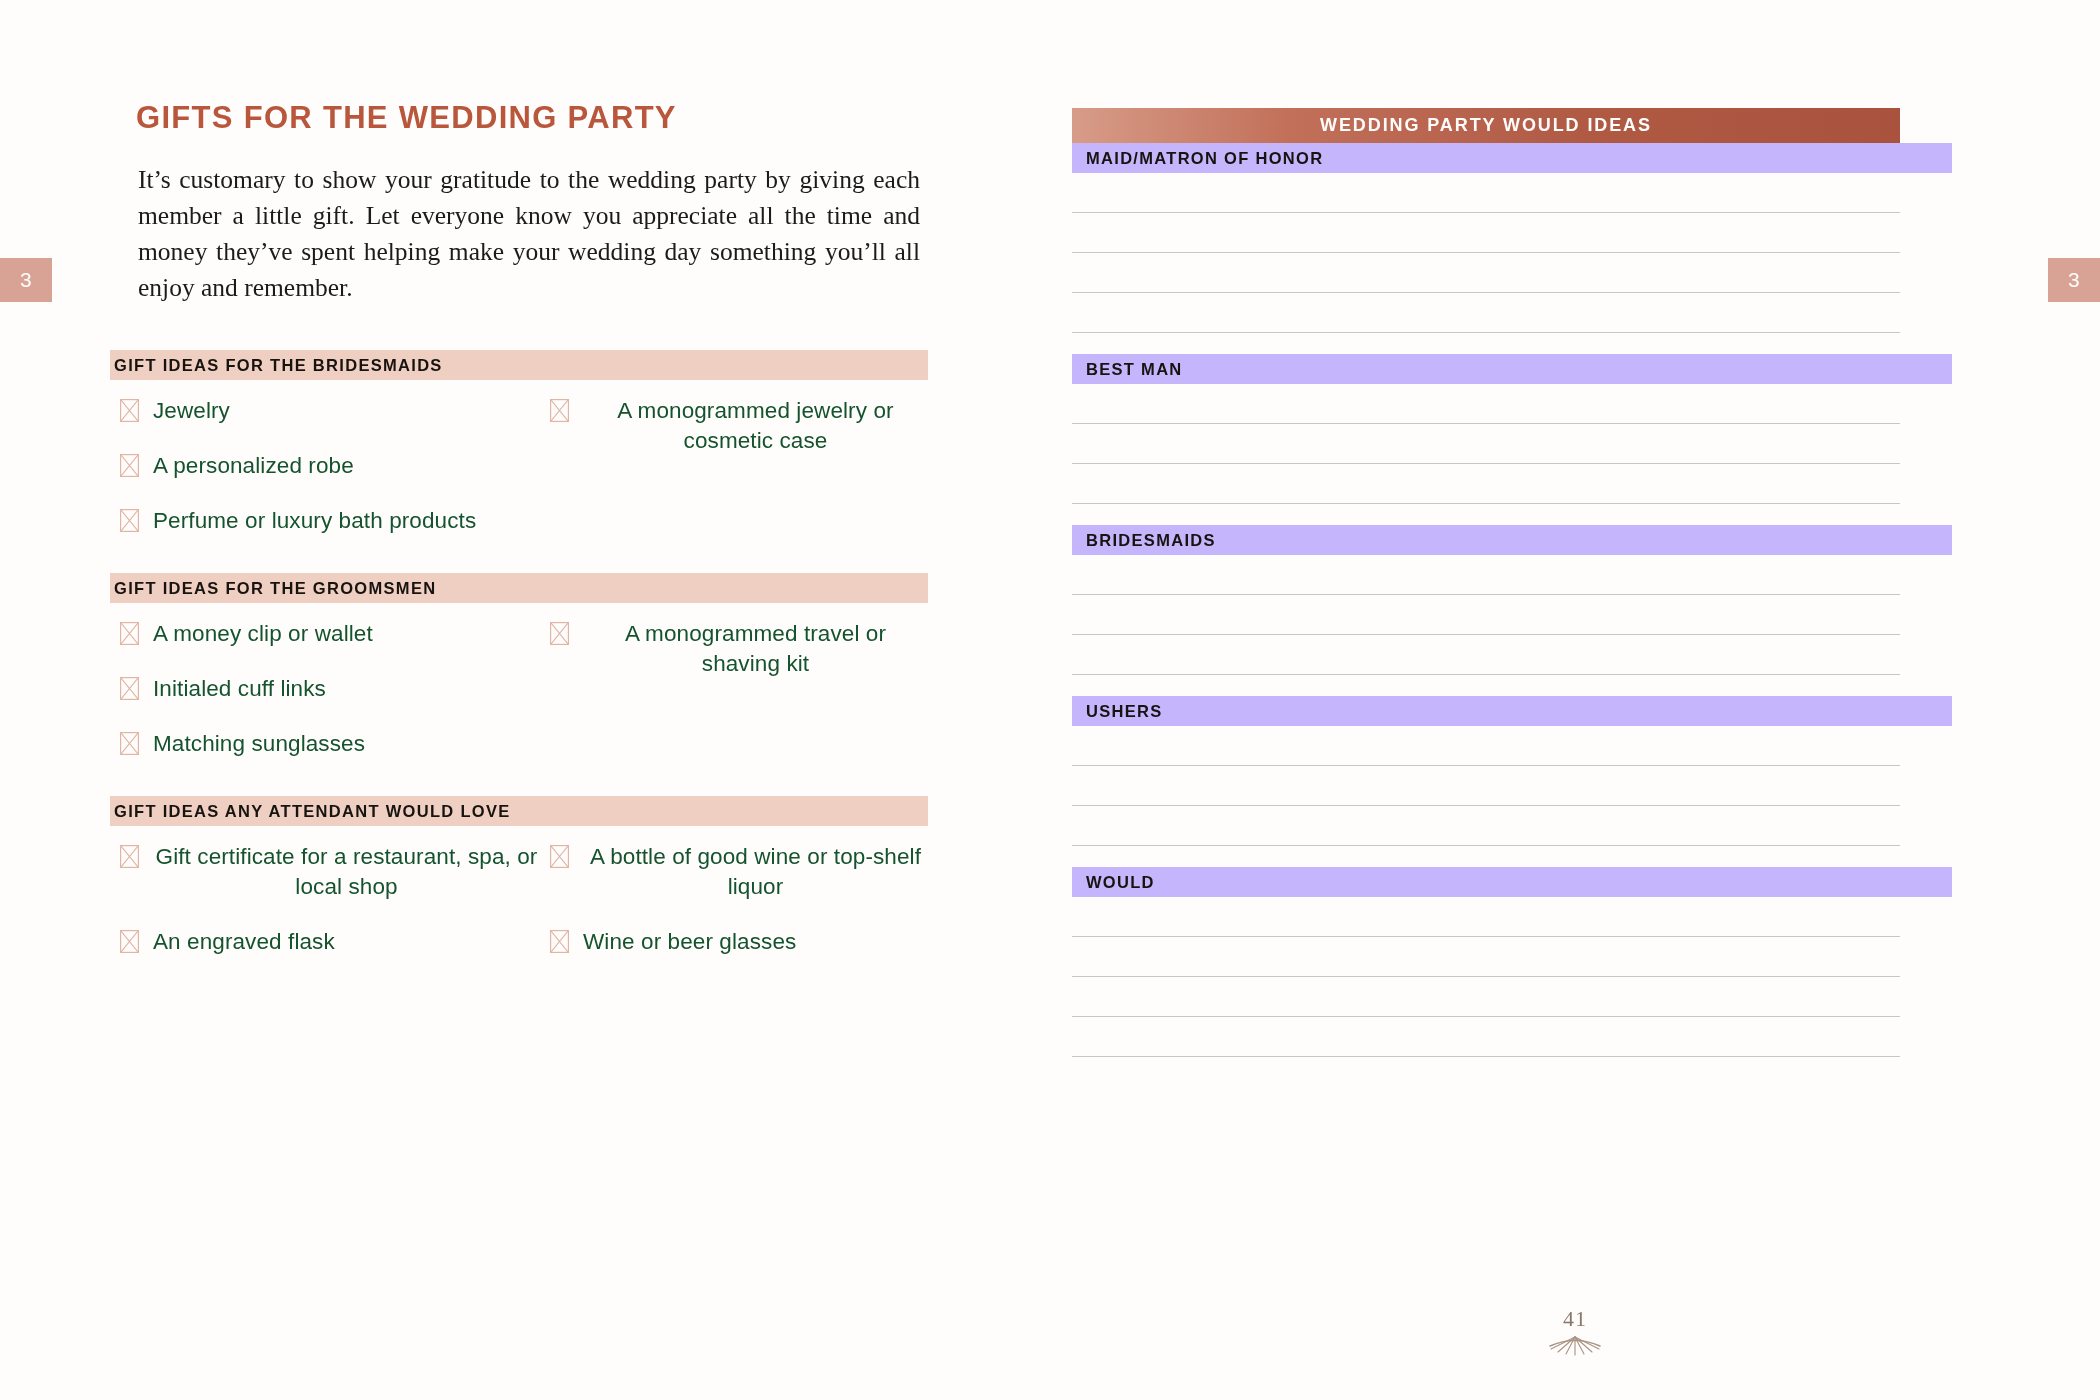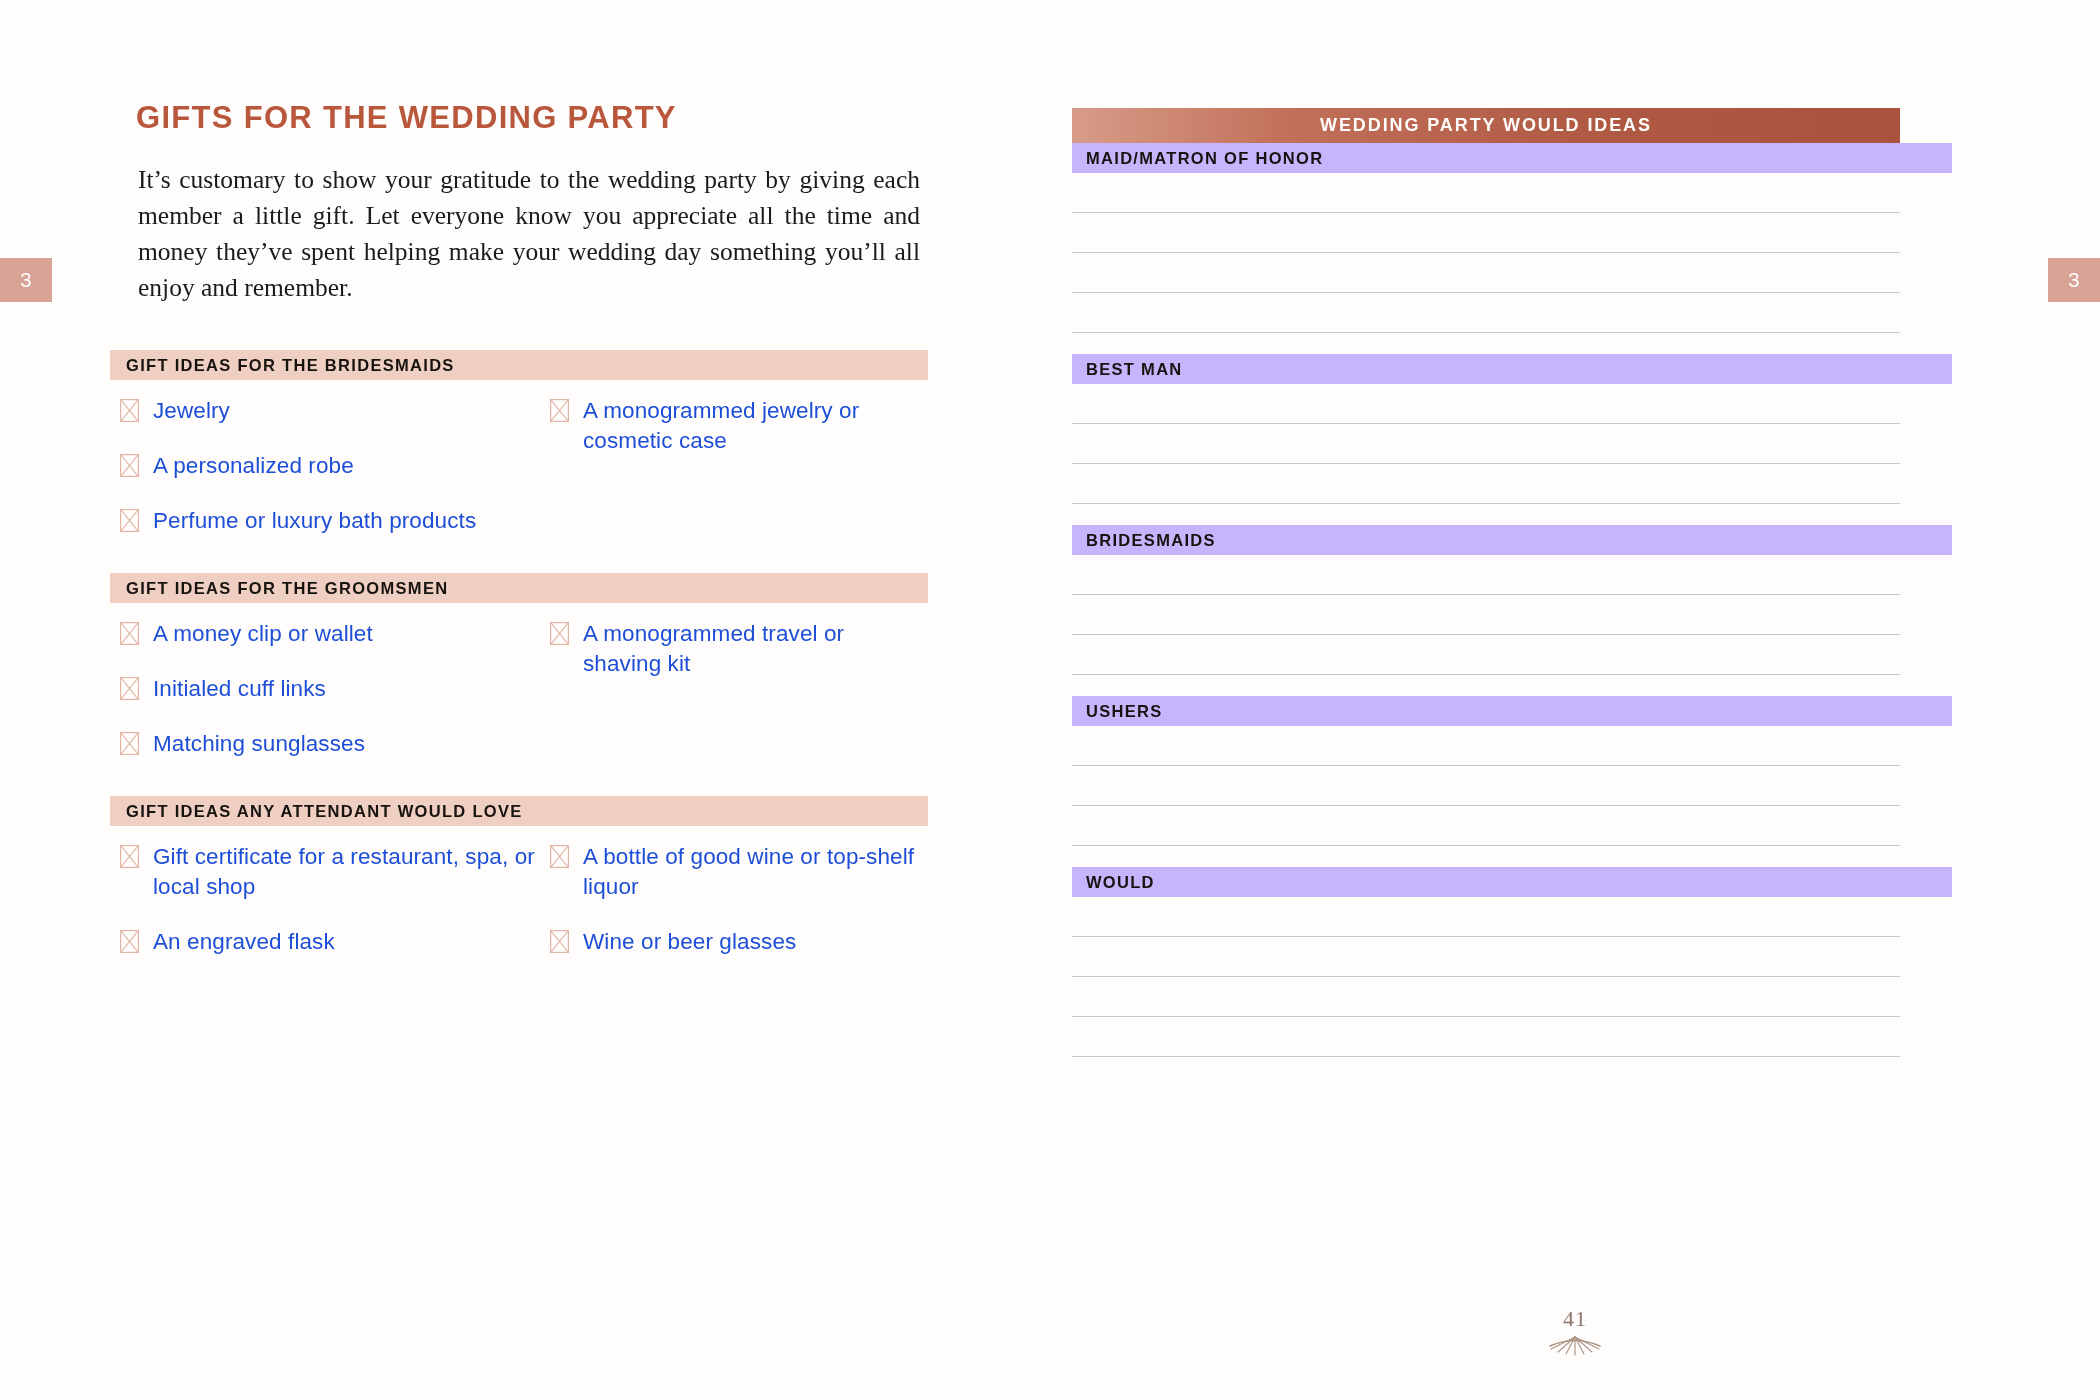--- a/index.html
+++ b/index.html
@@ -41,21 +41,21 @@
     line-height:36px;
     color:#1b1b1b;
     text-align:justify;
     margin:0 18px 44px 30px;
   }
 
   .sec-bar{
     background:#f0cfc3;
     height:30px;
     display:flex;align-items:center;
-    padding-left:16px;
+    padding-left:4px;
     margin:0 0 0 2px;
     width:818px;
     box-sizing:border-box;
   }
   .sec-bar span{
     font-size:16.5px;
     font-weight:700;
     letter-spacing:1.3px;
     color:#17130f;
   }
@@ -75,22 +75,23 @@
   .cbox{
     flex:0 0 auto;
     width:19px;height:23px;
     margin:3px 14px 0 10px;
     position:relative;
   }
   .cbox svg{display:block;}
   .check-label{
     font-size:22.5px;
     line-height:30px;
-    color:#1d4ed8;
+    color:#14532d;
     letter-spacing:.1px;
+    text-align:center;
   }
   .grp{margin-bottom:2px;}
 
   
   .right-body{position:absolute;left:22px;top:108px;width:828px;}
   .table-title{
     height:35px;
     background:linear-gradient(to right,#d79c88 0%,#c2705a 26%,#b05a44 62%,#a9533e 100%);
     display:flex;align-items:center;justify-content:center;
     width:828px;

